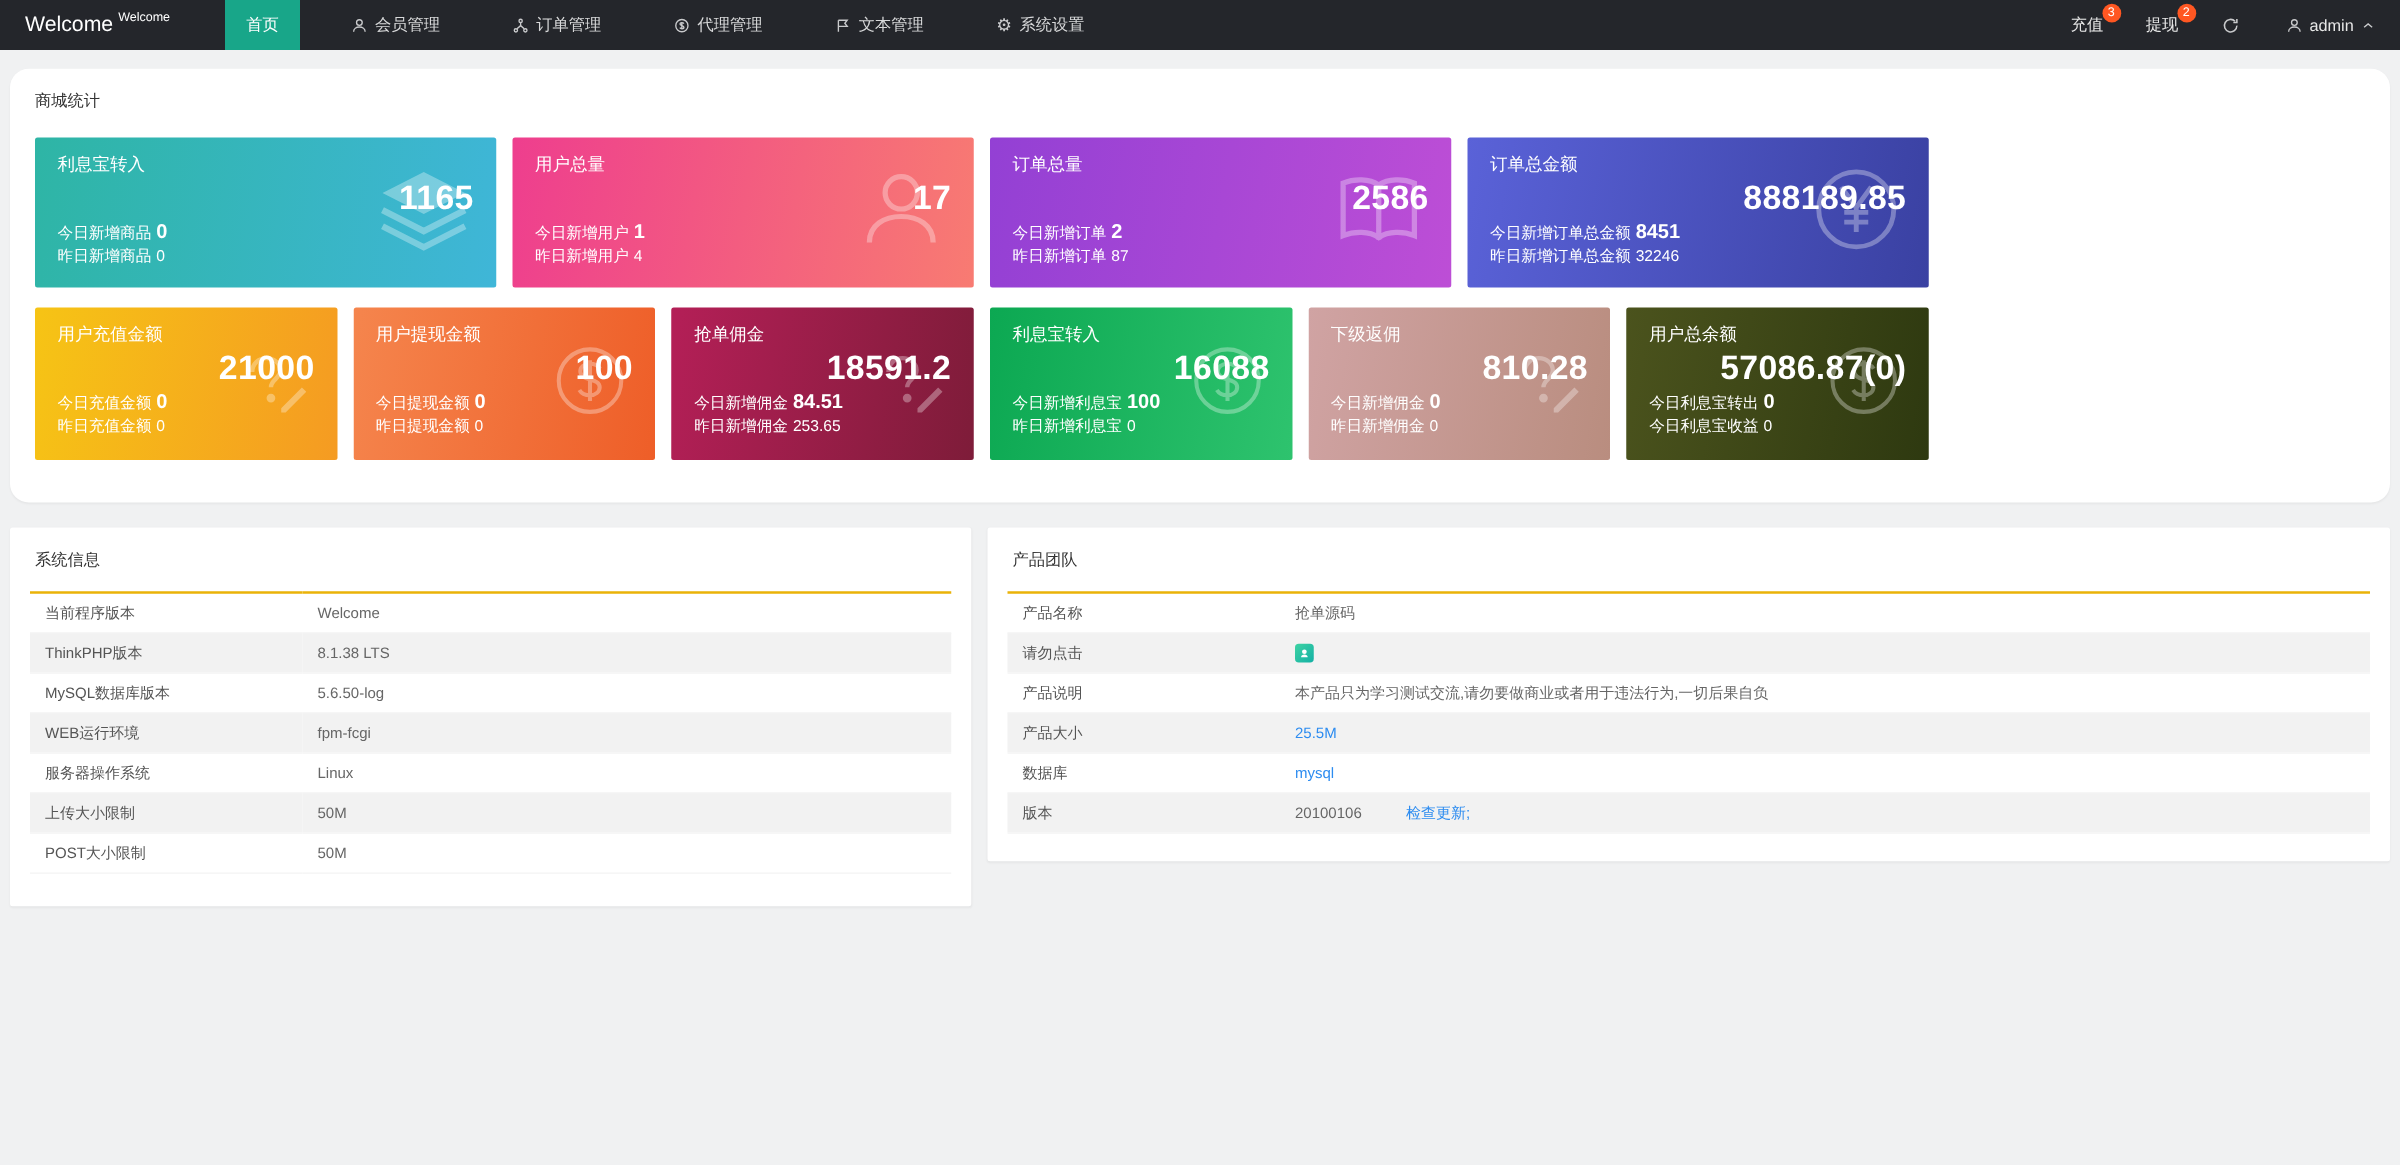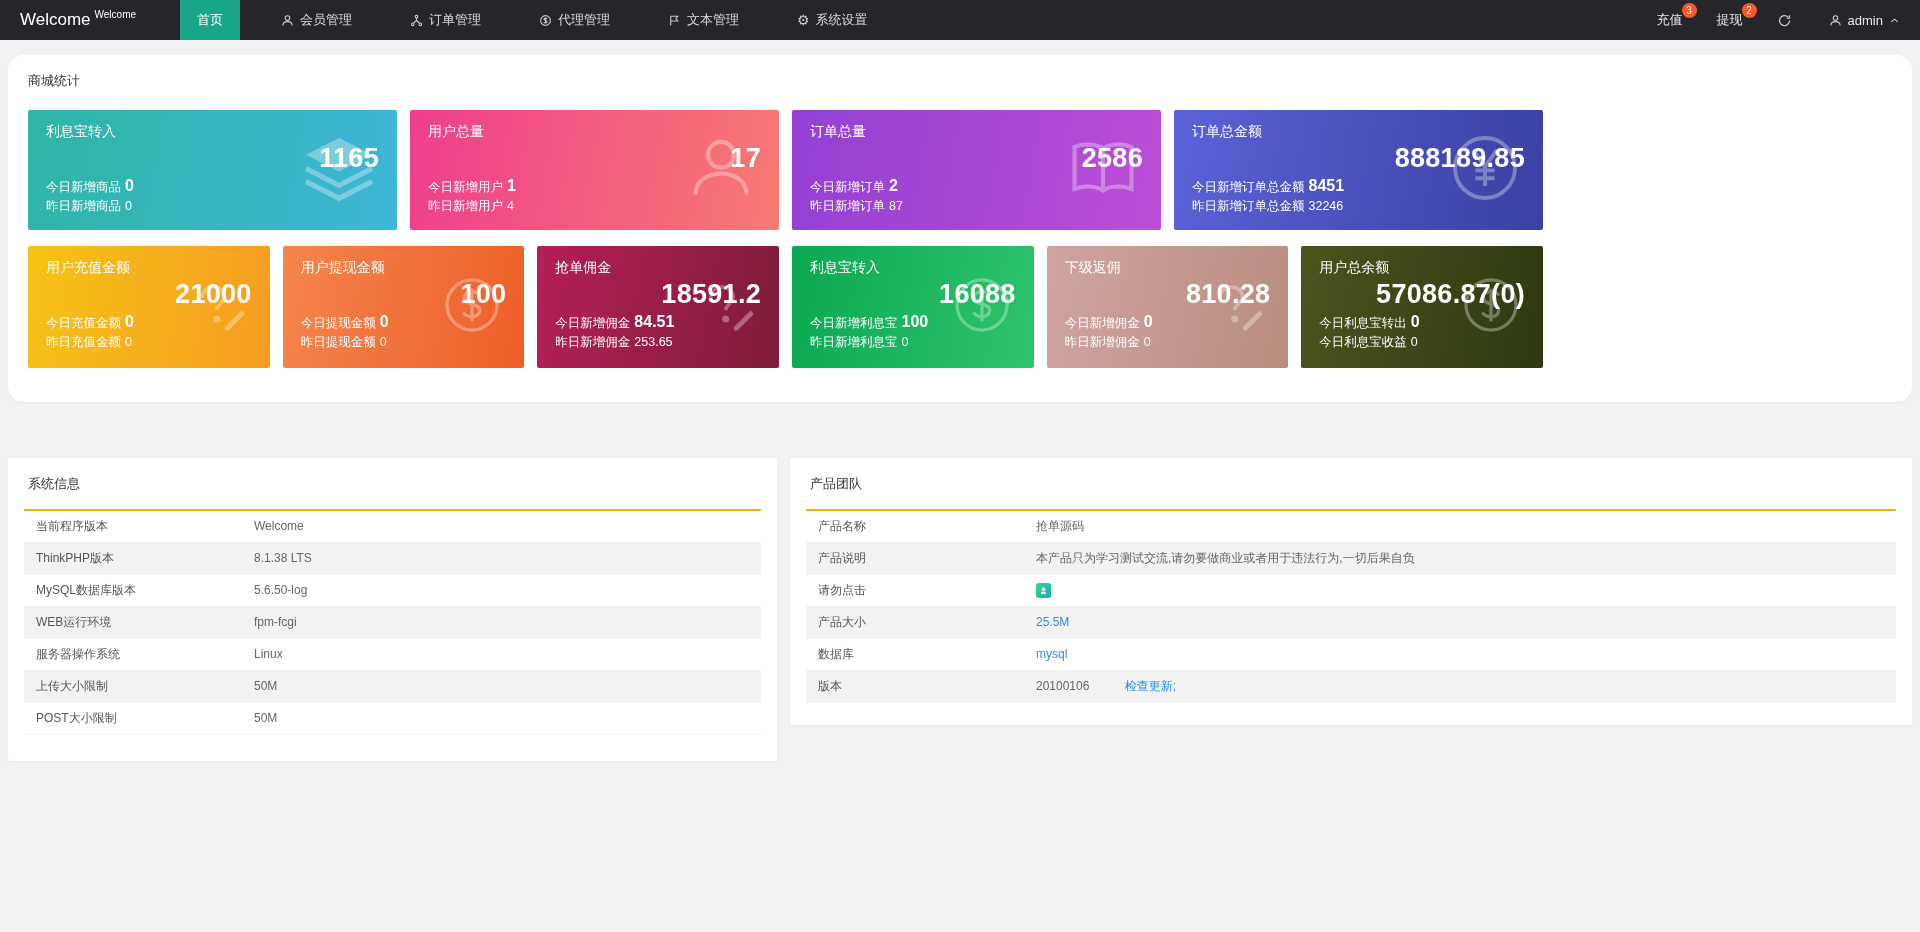--- a/index.html
+++ b/index.html
@@ -15,21 +15,21 @@
   .nav-item.active{background:#18a689;color:#fff;}
   .nicon{display:flex;align-items:center;color:#c9cacc;}
   .gear-glyph{font-size:14px;line-height:1;}
   .nav-right{margin-left:auto;display:flex;align-items:stretch;}
   .nav-action{position:relative;display:flex;align-items:center;padding:0 17px;font-size:13px;cursor:pointer;color:#e8e8e8;justify-content:flex-end;}
   .badge{position:absolute;top:3px;right:3px;min-width:15px;height:15px;background:#ff5722;border-radius:8px;
     color:#fff;font-size:10px;line-height:15px;text-align:center;padding:0 3px;}
   .nav-user{display:flex;align-items:center;gap:6px;padding:0 20px;font-size:13px;cursor:pointer;color:#e8e8e8;}
 
   
-  .panel{background:#fff;border-radius:2px;box-shadow:0 1px 2px rgba(0,0,0,.05);margin-top:36px;}
+  .panel{background:#fff;border-radius:2px;box-shadow:0 1px 2px rgba(0,0,0,.05);}
   .stats-panel{margin:15px 8px 12px;border-radius:15px;}
   .panel-title{font-size:13px;color:#333;padding:17px 20px 16px;}
   .cards-wrap{padding:4px 20px 34px;}
   .cards-row{display:flex;gap:13px;width:1515px;}
   .cards-row + .cards-row{margin-top:16px;}
 
   .scard{flex:1;position:relative;color:#fff;padding:13px 18px;overflow:hidden;border-radius:2px;}
   .scard.lg{height:120px;}
   .scard.sm{height:122px;}
   .scard-title{font-size:14px;}
@@ -338,35 +338,35 @@
 
   <div class="panel prod-panel">
     <div class="panel-title">产品团队</div>
     <table class="info-table">
       <tbody>
           <tr>
             <td class="lbl">产品名称</td>
             <td>抢单源码</td>
           </tr>
       <tr>
-            <td class="lbl">产品说明</td>
-            <td>本产品只为学习测试交流,请勿要做商业或者用于违法行为,一切后果自负</td>
-          </tr>
-      <tr>
         <td class="lbl">请勿点击</td>
         <td>
           <span class="mini-icon">
             <svg viewBox="0 0 24 24" fill="currentColor">
                   <circle cx="12" cy="9" r="5"></circle>
                   <path d="M5 21c0-4 3-6 7-6s7 2 7 6z"></path>
                 </svg>
           </span>
         </td>
       </tr>
       <tr>
+            <td class="lbl">产品说明</td>
+            <td>本产品只为学习测试交流,请勿要做商业或者用于违法行为,一切后果自负</td>
+          </tr>
+      <tr>
             <td class="lbl">产品大小</td>
             <td><span class="link">25.5M</span></td>
           </tr>
       <tr>
             <td class="lbl">数据库</td>
             <td><span class="link">mysql</span></td>
           </tr>
       <tr>
         <td class="lbl">版本</td>
         <td>

